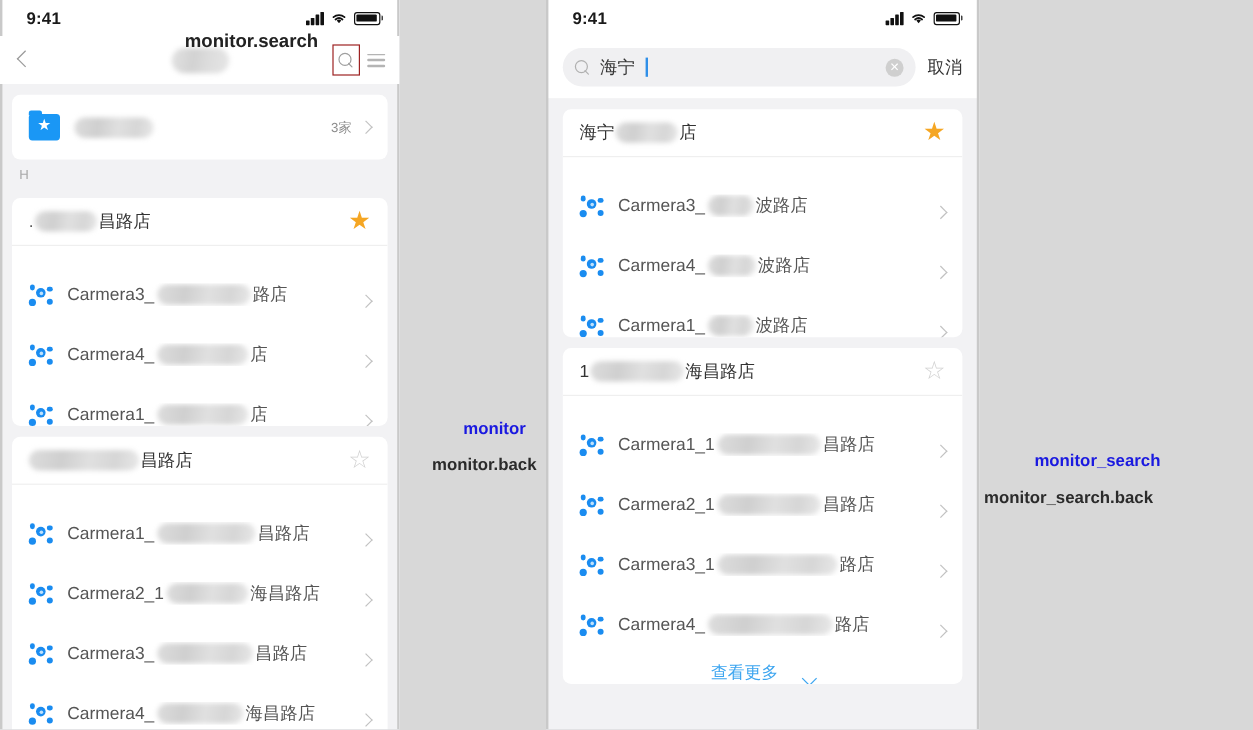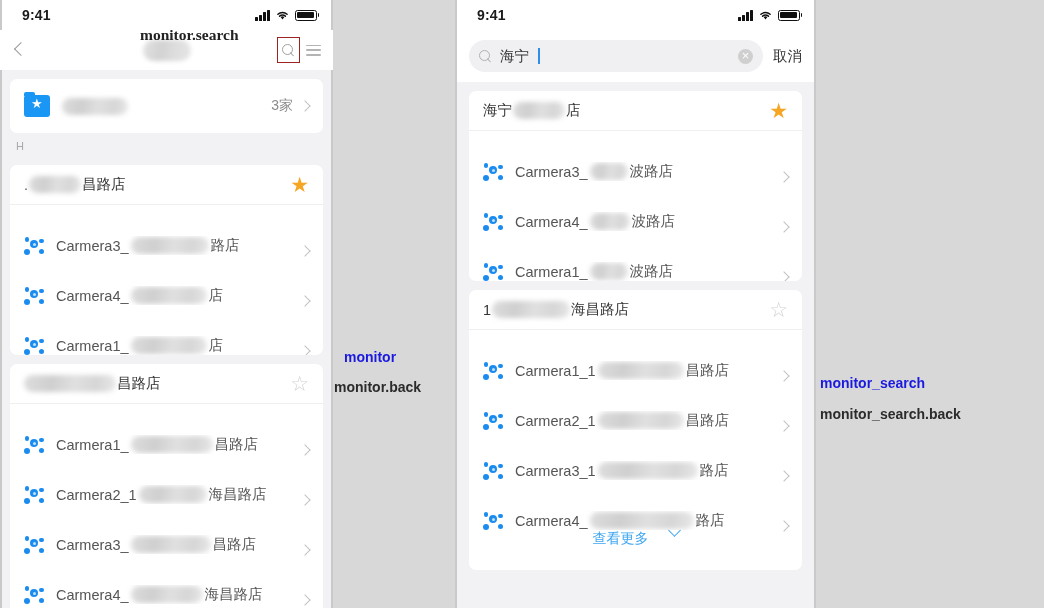--- a/index.html
+++ b/index.html
@@ -100,21 +100,21 @@
   .star-white::before {
     content:"\2605"; position:absolute; left:-6px; top:-9px;
     font-size:13px; color:#fff; line-height:1;
   }
   .blur-txt {
     height: 17px; border-radius: 9px;
     background: linear-gradient(98deg,#dddddd 0%,#cfcfcf 30%,#e0e0e0 55%,#d6d6d6 78%,#e8e8e8 100%);
     filter: blur(2.4px);
   }
   .folder-blur { width: 66px; margin-left: 12px; }
-  .folder-count { margin-left:auto; font-size:14px; color:#8b8b8b; }
+  .folder-count { margin-left:auto; font-size:11px; color:#8b8b8b; }
   .chev {
     width:8px; height:8px; border-right:1.5px solid #c2c2c2; border-top:1.5px solid #c2c2c2;
     transform: rotate(45deg); flex:0 0 auto;
   }
   .folder-row .chev { margin-left: 8px; }
 
   .section-letter { font-size: 11px; color: #a9a9a9; padding: 7px 6px 4px 6px; }
 
   
   .store-head {
@@ -141,21 +141,21 @@
   .n-bl{ width:6px; height:6px; left:0px; bottom:0px; }
   .n-br{ width:5px; height:5px; right:0px; bottom:1px; }
   .cam-text {
     margin-left: 12px; font-size: 14.5px; color:#555;
     display:flex; align-items:center; white-space:nowrap; overflow:hidden;
   }
   .cam-text .blur-txt { display:inline-block; vertical-align:middle; }
   .cam-row .chev { margin-left:auto; }
 
   .more-row {
-    height: 40px; display:flex; align-items:flex-start; justify-content:center;
+    height: 40px; display:flex; align-items:flex-end; justify-content:center;
     gap:21px; cursor:pointer;
   }
   .more-label { font-size: 14px; color:#3ca5f0; }
   .chev-dn {
     width:9px; height:9px; border-right:1.8px solid #3ca5f0; border-bottom:1.8px solid #3ca5f0;
     transform: rotate(45deg); margin-top:-4px;
   }
 
   
   .searchbar {
@@ -181,25 +181,25 @@
     margin-left:auto; width:15px; height:15px; border-radius:50%; background:#cfcfcf;
     display:flex; align-items:center; justify-content:center; cursor:pointer; flex:0 0 auto;
   }
   .clear-btn::before {
     content:"\00d7"; color:#fff; font-size:13px; line-height:1; margin-top:-1px;
   }
   .cancel-btn { font-size:14.5px; color:#333; cursor:pointer; flex:0 0 auto; }
 
   
   .anno { position:absolute; font-weight: 700; white-space: nowrap; }
-  .anno-blue { color:#1a19e0; }
+  .anno-blue { color:#1a19e0;margin-left:42px; }
   .anno-dark { color:#2b2b2b; }
-  #anno-overlay-title { left: 140px; top: 26px; font-size: 15.5px; color:#222;font-family:Liberation Serif, serif; }
+  #anno-overlay-title { left: 154px; top: 26px; font-size: 15.5px; color:#222; }
   #anno-mon      { left: 344px; top: 349px; font-size: 14px; }
-  #anno-mon-back { left: 334px; top: 379px; font-size: 14px; }
+  #anno-mon-back { left: 360px; top: 379px; font-size: 14px; }
   #anno-ms       { left: 820px; top: 375px; font-size: 14px; }
   #anno-ms-back  { left: 820px; top: 406px; font-size: 14px; }
 </style>
 </head>
 <body>
 
 <div class="canvas">
 
   <div class="phone" id="phone-left">
     <div class="phone-edge-l"></div>

